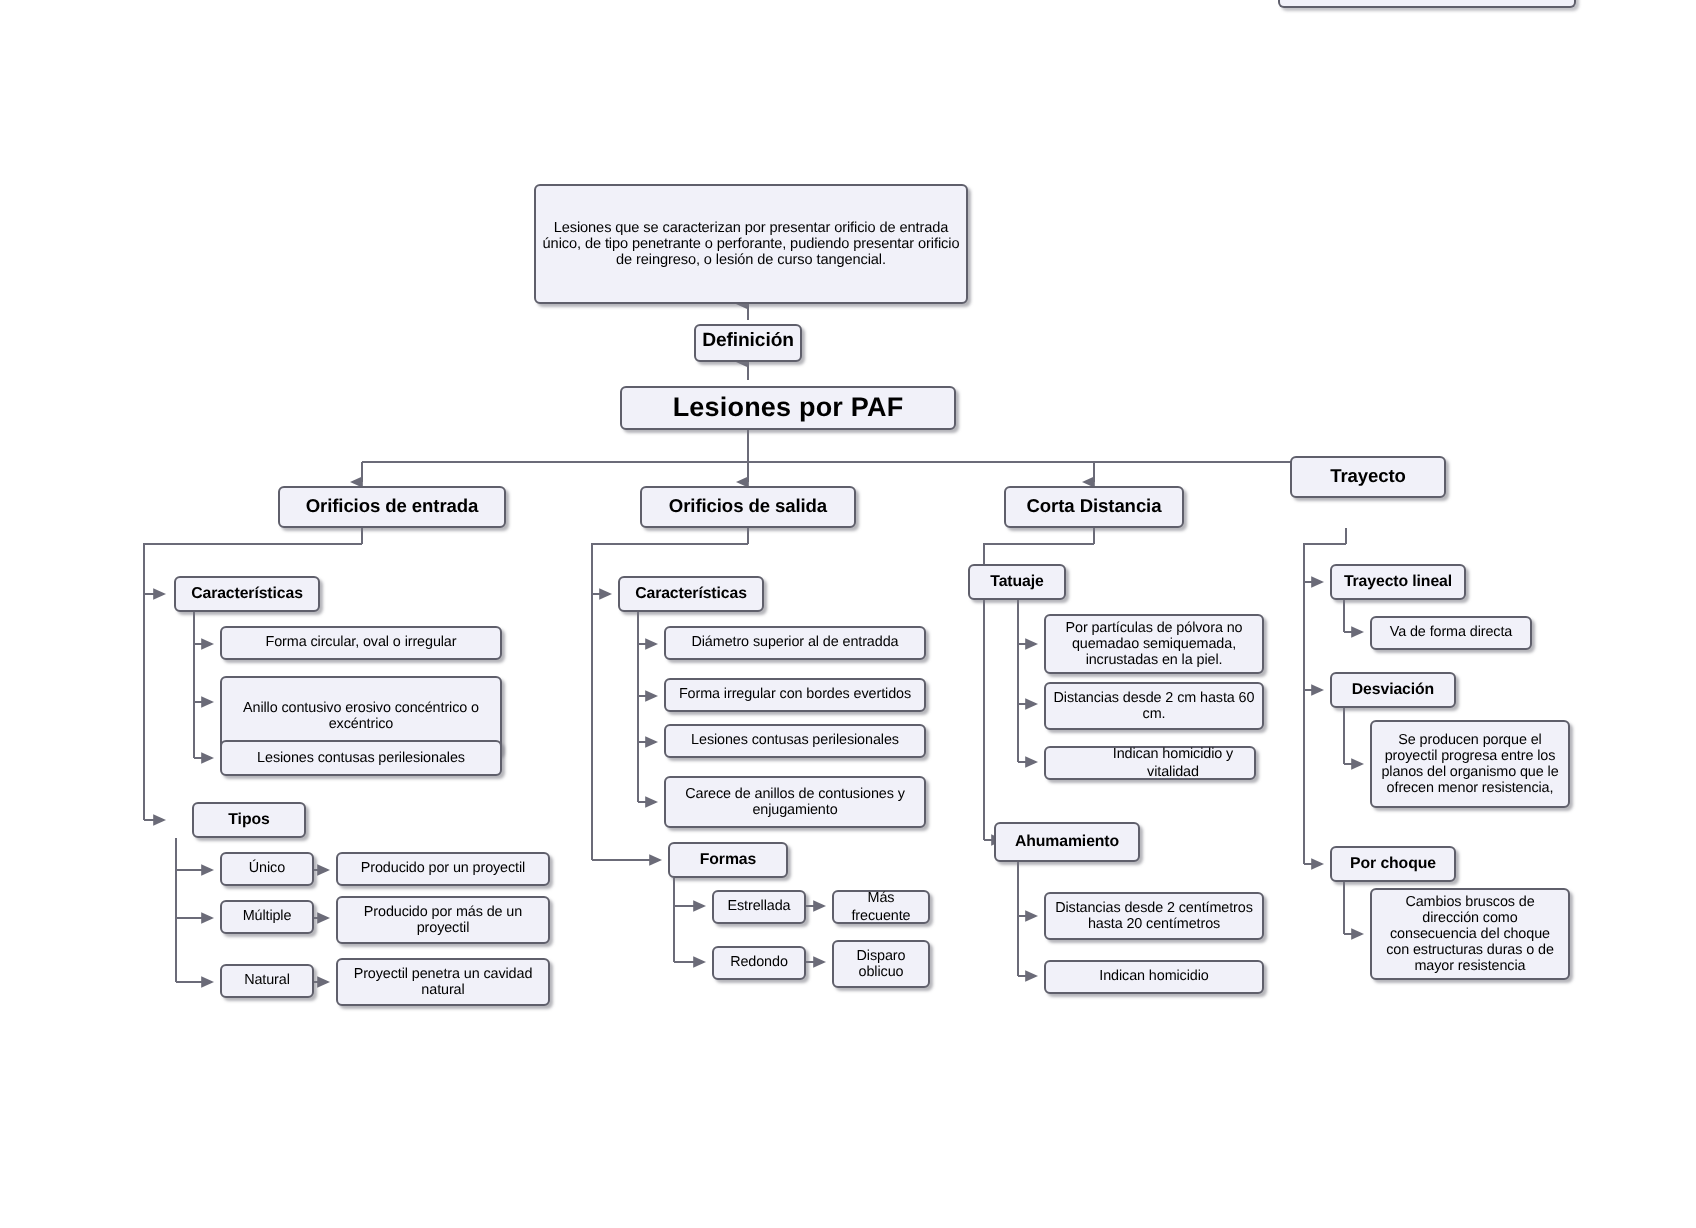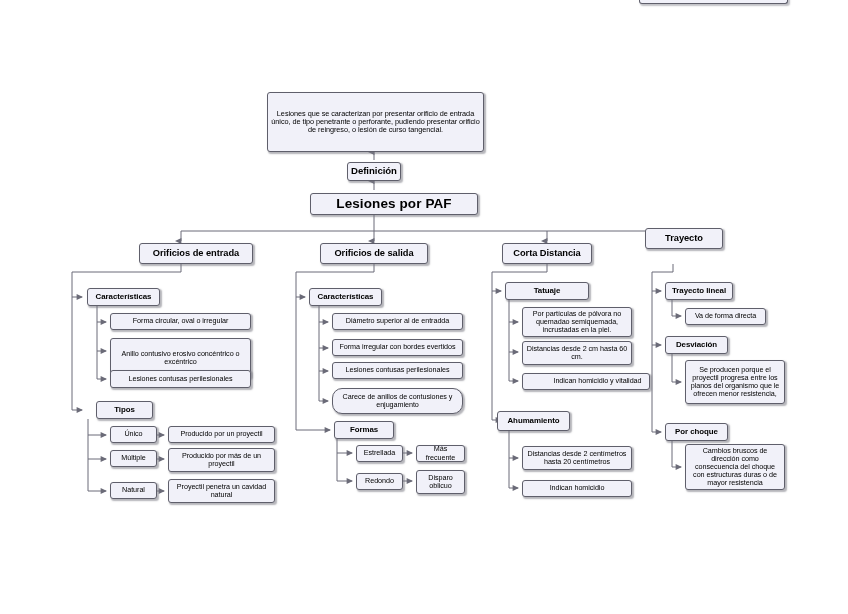--- a/index.html
+++ b/index.html
@@ -258,21 +258,21 @@
   </div>
   <div class="node n-leaf" style="left:332px; top:313px; width:131px; height:17px;">
     <span>Diámetro superior al de entradda</span>
   </div>
   <div class="node n-leaf" style="left:332px; top:339px; width:131px; height:17px;">
     <span>Forma irregular con bordes evertidos</span>
   </div>
   <div class="node n-leaf" style="left:332px; top:362px; width:131px; height:17px;">
     <span>Lesiones contusas perilesionales</span>
   </div>
-  <div class="node n-leaf" style="left:332px; top:388px; width:131px; height:26px;border-radius:10px;">
+  <div class="node n-leaf" style="left:332px; top:388px; width:131px; height:26px;">
     <span>Carece de anillos de contusiones y enjugamiento</span>
   </div>
 
   <div class="node n-sub" style="left:334px; top:421px; width:60px; height:18px;align-items:center;">
     <span>Formas</span>
   </div>
 
   <div class="node n-leaf" style="left:356px; top:445px; width:47px; height:17px;">
     <span>Estrellada</span>
   </div>
@@ -284,30 +284,30 @@
     <span>Redondo</span>
   </div>
   <div class="node n-leaf" style="left:416px; top:470px; width:49px; height:24px;">
     <span>Disparo oblicuo</span>
   </div>
 
   <div class="node n-branch" style="left:502px; top:243px; width:90px; height:21px;">
     <span>Corta Distancia</span>
   </div>
 
-  <div class="node n-sub" style="left:505px; top:282px; width:84px; height:18px;text-align:center;">
+  <div class="node n-sub" style="left:484px; top:282px; width:49px; height:18px;text-align:center;">
     <span>Tatuaje</span>
   </div>
   <div class="node n-leaf" style="left:522px; top:307px; width:110px; height:30px;">
     <span>Por partículas de pólvora no quemadao semiquemada, incrustadas en la piel.</span>
   </div>
   <div class="node n-leaf" style="left:522px; top:341px; width:110px; height:24px;">
     <span>Distancias desde 2 cm hasta 60 cm.</span>
   </div>
-  <div class="node n-leaf" style="left:522px; top:373px; width:128px; height:17px;padding-left:26px;">
+  <div class="node n-leaf" style="left:522px; top:373px; width:106px; height:17px;padding-left:26px;">
     <span>Indican homicidio y vitalidad</span>
   </div>
 
   <div class="node n-sub" style="left:497px; top:411px; width:73px; height:20px;">
     <span>Ahumamiento</span>
   </div>
   <div class="node n-leaf" style="left:522px; top:446px; width:110px; height:24px;">
     <span>Distancias desde 2 centímetros hasta 20 centímetros</span>
   </div>
   <div class="node n-leaf" style="left:522px; top:480px; width:110px; height:17px;">

